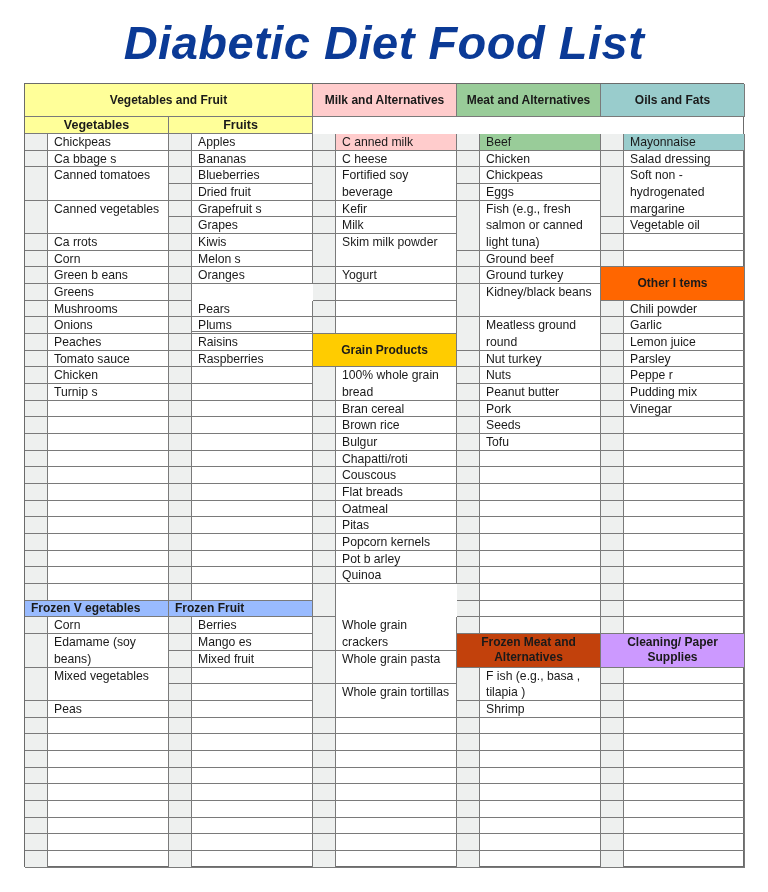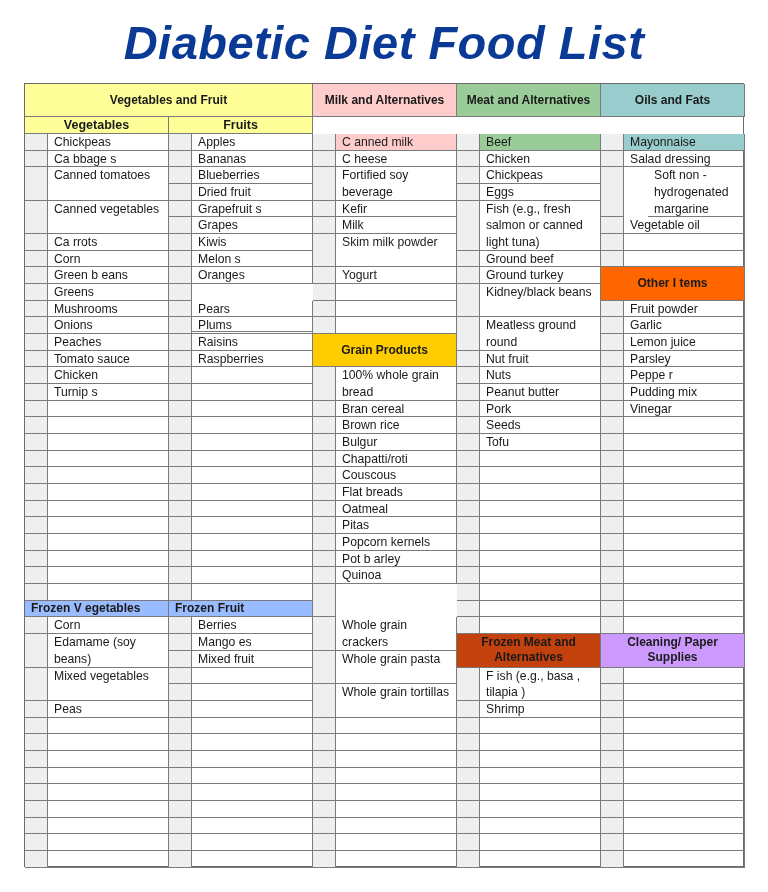--- a/index.html
+++ b/index.html
@@ -153,47 +153,47 @@
     <div class="c wrap" style="grid-area: 7 / 8 / span 3 / span 1; white-space: normal;">Fish (e.g., fresh salmon or canned light tuna)</div>
     <div class="c chk" style="grid-area: 10 / 7 / span 1 / span 1;"></div>
     <div class="c " style="grid-area: 10 / 8 / span 1 / span 1;">Ground beef</div>
     <div class="c chk" style="grid-area: 11 / 7 / span 1 / span 1;"></div>
     <div class="c " style="grid-area: 11 / 8 / span 1 / span 1;">Ground turkey</div>
     <div class="c chk" style="grid-area: 12 / 7 / span 2 / span 1;"></div>
     <div class="c wrap" style="grid-area: 12 / 8 / span 2 / span 1; white-space: normal;">Kidney/black beans</div>
     <div class="c chk" style="grid-area: 14 / 7 / span 2 / span 1;"></div>
     <div class="c wrap" style="grid-area: 14 / 8 / span 2 / span 1; white-space: normal;">Meatless ground round</div>
     <div class="c chk" style="grid-area: 16 / 7 / span 1 / span 1;"></div>
-    <div class="c " style="grid-area: 16 / 8 / span 1 / span 1;">Nut fruit</div>
+    <div class="c " style="grid-area: 16 / 8 / span 1 / span 1;">Nut turkey</div>
     <div class="c chk" style="grid-area: 17 / 7 / span 1 / span 1;"></div>
     <div class="c " style="grid-area: 17 / 8 / span 1 / span 1;">Nuts</div>
     <div class="c chk" style="grid-area: 18 / 7 / span 1 / span 1;"></div>
     <div class="c " style="grid-area: 18 / 8 / span 1 / span 1;">Peanut butter</div>
     <div class="c chk" style="grid-area: 19 / 7 / span 1 / span 1;"></div>
     <div class="c " style="grid-area: 19 / 8 / span 1 / span 1;">Pork</div>
     <div class="c chk" style="grid-area: 20 / 7 / span 1 / span 1;"></div>
     <div class="c " style="grid-area: 20 / 8 / span 1 / span 1;">Seeds</div>
     <div class="c chk" style="grid-area: 21 / 7 / span 1 / span 1;"></div>
     <div class="c " style="grid-area: 21 / 8 / span 1 / span 1;">Tofu</div>
     <div class="c hdr " style="grid-area: 33 / 7 / span 2 / span 2; background: #c2410c;">Frozen Meat and Alternatives</div>
     <div class="c chk" style="grid-area: 35 / 7 / span 2 / span 1;"></div>
     <div class="c wrap" style="grid-area: 35 / 8 / span 2 / span 1; white-space: normal;">F ish  (e.g.,  basa , tilapia )</div>
     <div class="c chk" style="grid-area: 37 / 7 / span 1 / span 1;"></div>
     <div class="c " style="grid-area: 37 / 8 / span 1 / span 1;">Shrimp</div>
     <div class="c chk" style="grid-area: 3 / 9 / span 1 / span 1;"></div>
     <div class="c " style="grid-area: 3 / 10 / span 1 / span 1; background: rgb(153, 204, 204);">Mayonnaise</div>
     <div class="c chk" style="grid-area: 4 / 9 / span 1 / span 1;"></div>
     <div class="c " style="grid-area: 4 / 10 / span 1 / span 1;">Salad dressing</div>
     <div class="c chk" style="grid-area: 5 / 9 / span 3 / span 1;"></div>
-    <div class="c wrap" style="grid-area: 5 / 10 / span 3 / span 1; white-space: normal; margin-left: 24px;">Soft non - hydrogenated margarine</div>
+    <div class="c wrap" style="grid-area: 5 / 10 / span 3 / span 1; white-space: normal;">Soft non - hydrogenated margarine</div>
     <div class="c chk" style="grid-area: 8 / 9 / span 1 / span 1;"></div>
     <div class="c " style="grid-area: 8 / 10 / span 1 / span 1;">Vegetable   oil</div>
     <div class="c hdr " style="grid-area: 11 / 9 / span 2 / span 2; background: rgb(255, 102, 0);">Other I tems</div>
     <div class="c chk" style="grid-area: 13 / 9 / span 1 / span 1;"></div>
-    <div class="c " style="grid-area: 13 / 10 / span 1 / span 1;">Fruit  powder</div>
+    <div class="c " style="grid-area: 13 / 10 / span 1 / span 1;">Chili  powder</div>
     <div class="c chk" style="grid-area: 14 / 9 / span 1 / span 1;"></div>
     <div class="c " style="grid-area: 14 / 10 / span 1 / span 1;">Garlic</div>
     <div class="c chk" style="grid-area: 15 / 9 / span 1 / span 1;"></div>
     <div class="c " style="grid-area: 15 / 10 / span 1 / span 1;">Lemon  juice</div>
     <div class="c chk" style="grid-area: 16 / 9 / span 1 / span 1;"></div>
     <div class="c " style="grid-area: 16 / 10 / span 1 / span 1;">Parsley</div>
     <div class="c chk" style="grid-area: 17 / 9 / span 1 / span 1;"></div>
     <div class="c " style="grid-area: 17 / 10 / span 1 / span 1;">Peppe r</div>
     <div class="c chk" style="grid-area: 18 / 9 / span 1 / span 1;"></div>
     <div class="c " style="grid-area: 18 / 10 / span 1 / span 1;">Pudding mix</div>

